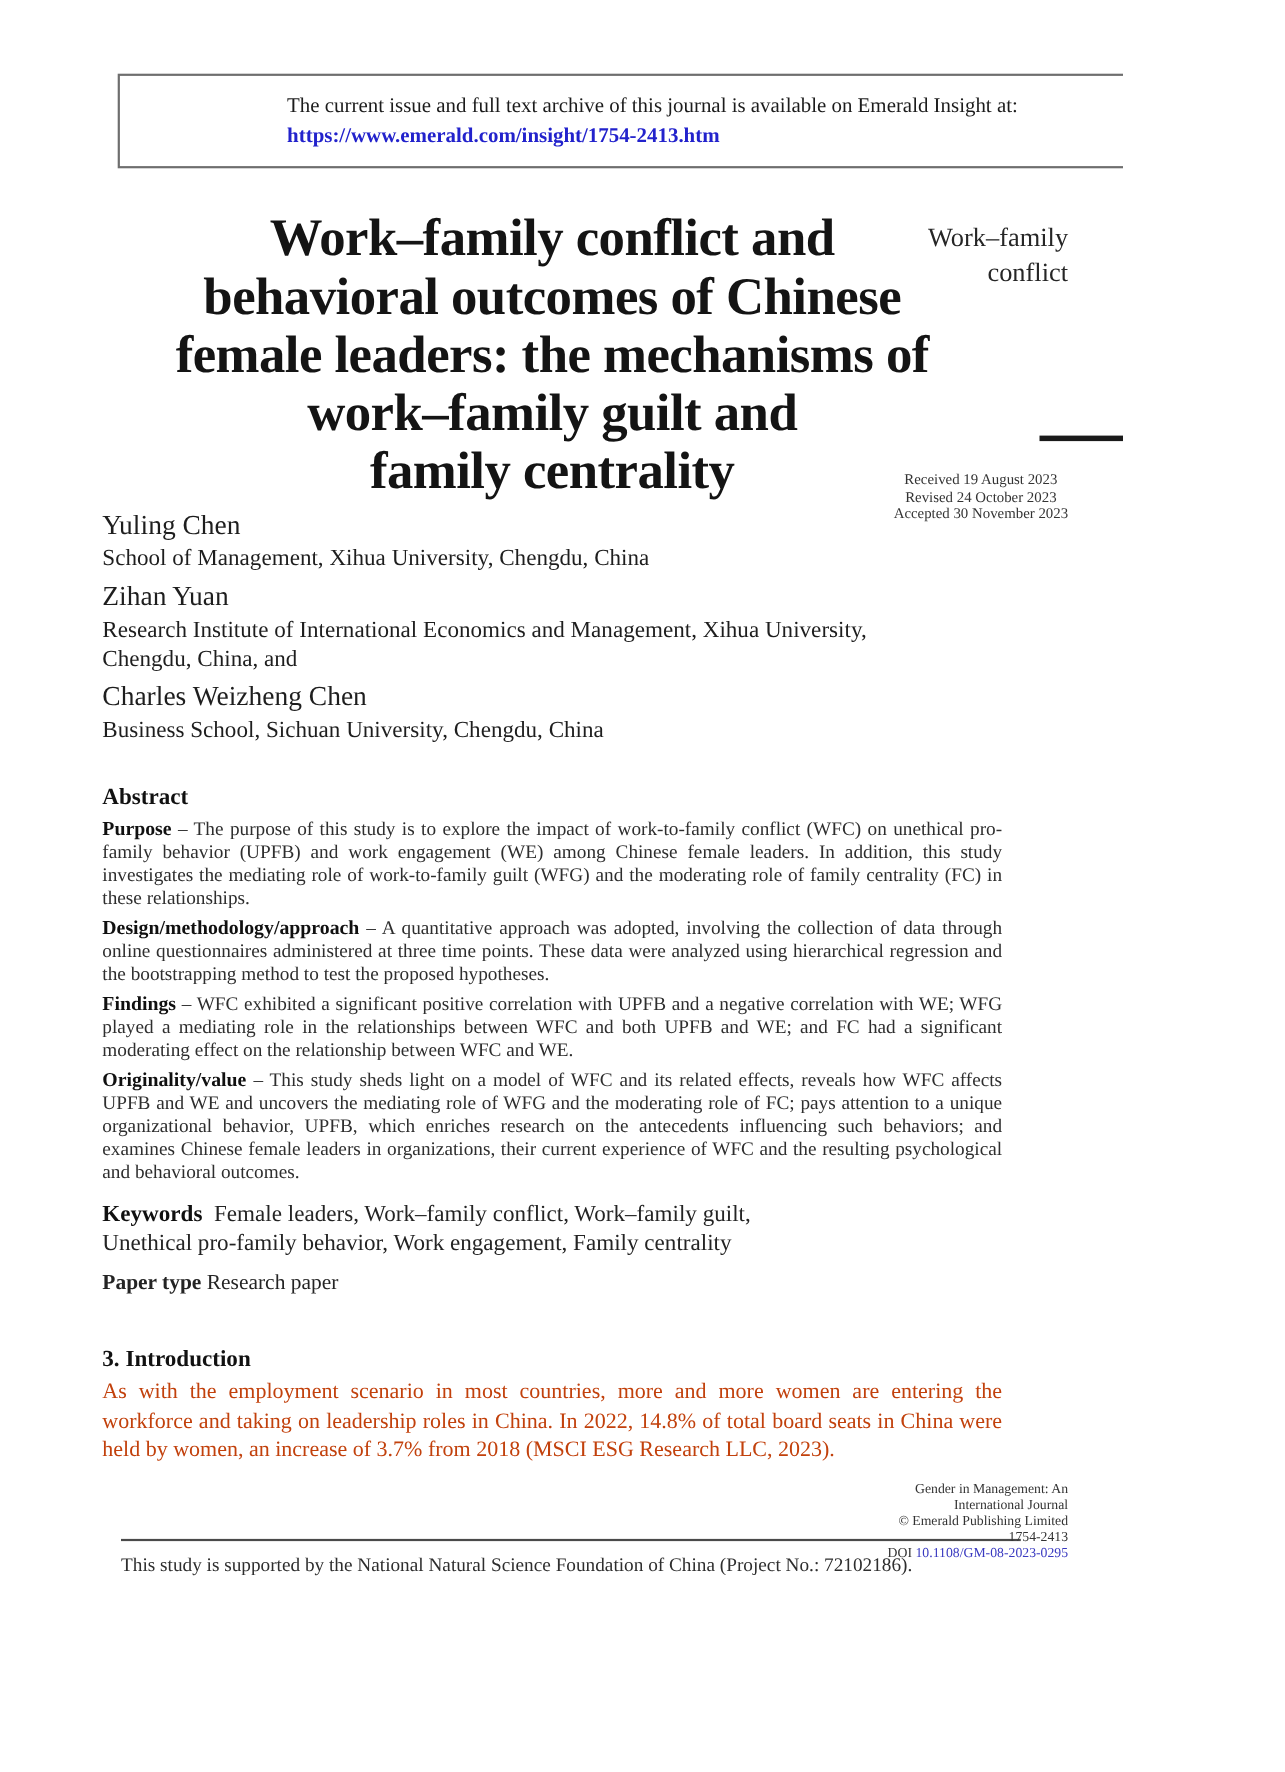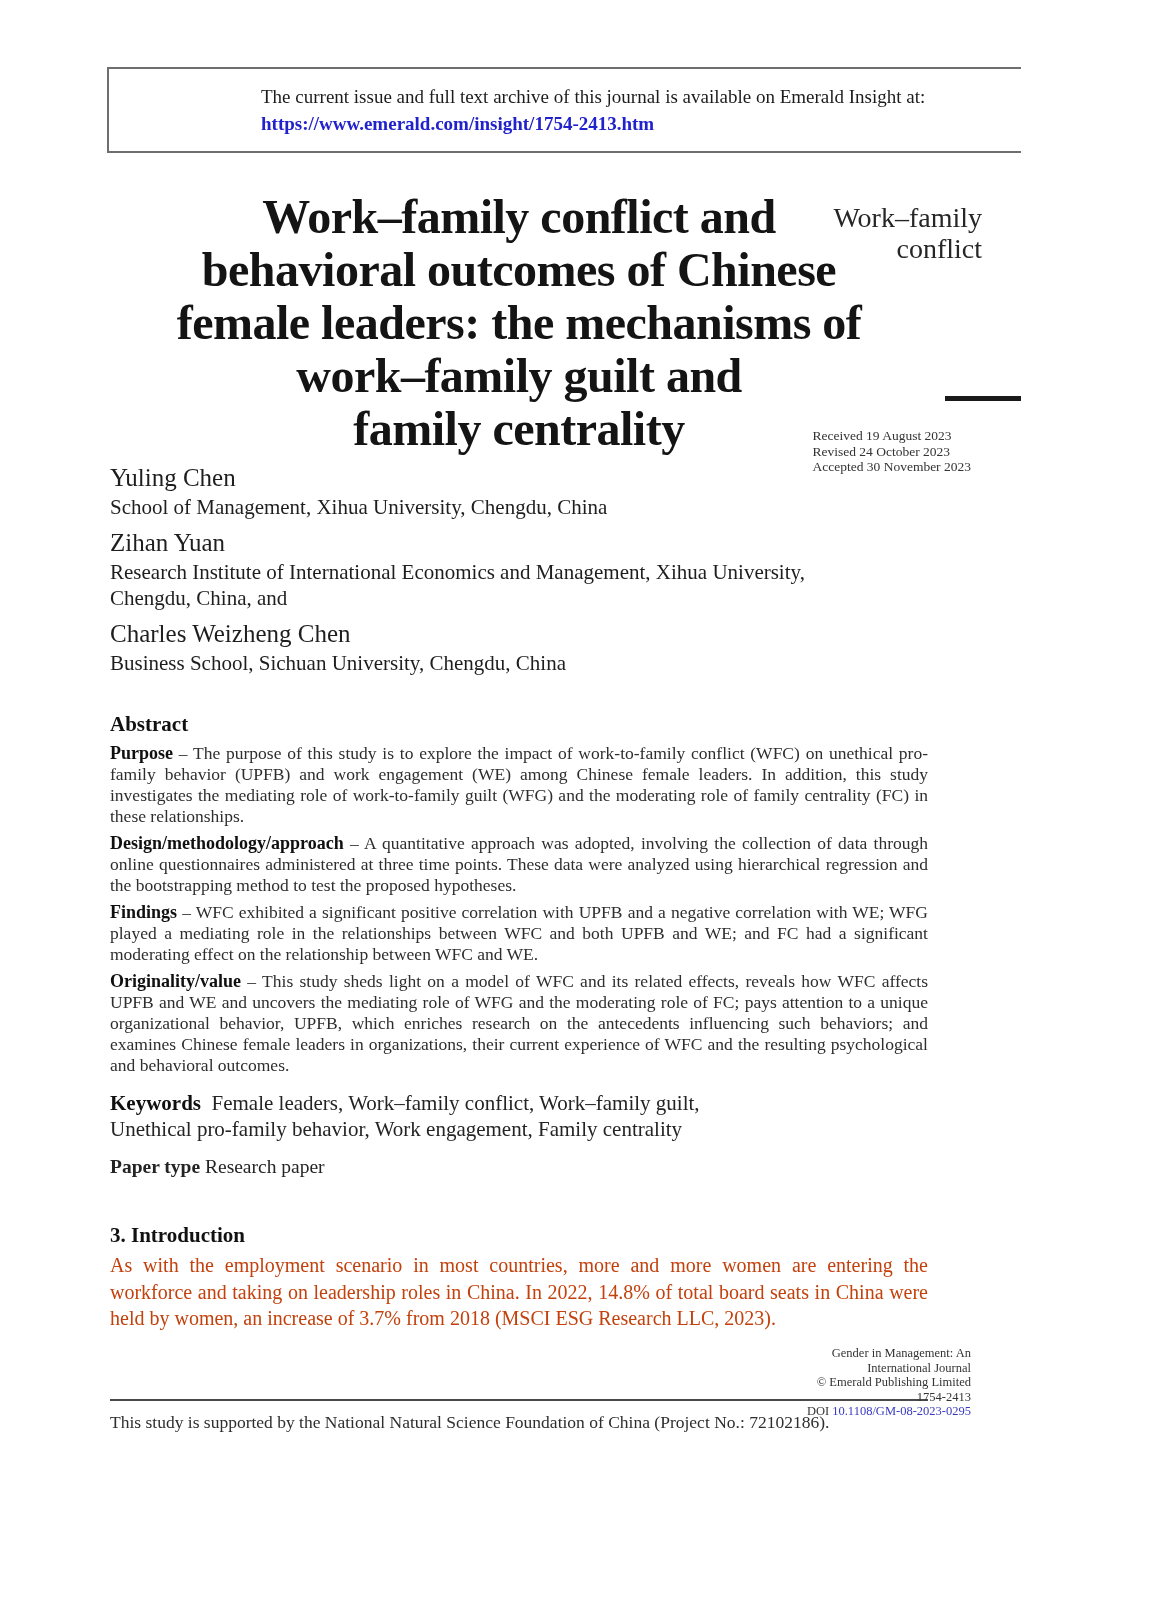--- a/index.html
+++ b/index.html
@@ -14,21 +14,21 @@
   }
   .pre{white-space:pre-line;}
   
   .avail-box{
     position:absolute;left:107px;top:67px;width:1011px;height:86px;
     border:2px solid #6e6e6e;box-sizing:border-box;background:#fff;
   }
   .avail-inner{margin:15px 20px 0 152px;font-size:19px;line-height:25px;color:#1c1c1c;}
   .avail-url{font-weight:bold;color:var(--color-link);text-decoration:none;display:inline-block;margin-top:2px;}
   
-  .main-col{position:absolute;left:110px;top:190px;width:818px;}
+  .main-col{position:absolute;left:93px;top:190px;width:818px;}
   .title{
     font-size:48px;line-height:53px;font-weight:bold;text-align:center;
     color:#141414;letter-spacing:-0.5px;margin:0;white-space:pre-line;
   }
   .authors{text-align:left;margin-top:0;}
   .author-name{font-size:25px;line-height:30px;margin-top:8px;color:#1e1e1e;}
   .author-aff{font-size:21px;line-height:26px;color:#1e1e1e;margin-top:1px;white-space:pre-line;}
   .abstract{margin-top:35px;}
   .abs-heading{font-size:21px;line-height:26px;font-weight:bold;color:#111;margin:0;}
   .abs-p{font-size:17.5px;line-height:21px;text-align:justify;color:#2e2e2e;margin:6px 0 0 0;}
@@ -37,25 +37,25 @@
   .kw strong{color:#101010;}
   .ptype{font-size:19.5px;line-height:26px;color:#242424;margin:12px 0 0 0;}
   .intro{margin-top:42px;}
   .intro-h{font-size:21px;line-height:27px;font-weight:bold;color:#111;margin:0;}
   .intro-p{font-size:20px;line-height:26.5px;text-align:justify;color:#c2410c;margin:3px 0 0 0;}
   
   .footnote-rule{position:absolute;left:110px;top:1399px;width:818px;height:2px;background:#4a4a4a;}
   .footnote{position:absolute;left:110px;top:1411px;width:828px;font-size:17.5px;line-height:22px;color:#2e2e2e;}
   
   .running-head{
-    position:absolute;top:202px;right:39px;width:260px;text-align:right;
-    font-size:28px;line-height:31px;color:#262626;white-space:pre-line;
+    position:absolute;top:202px;right:50px;width:260px;text-align:right;
+    font-size:24px;line-height:31px;color:#262626;white-space:pre-line;
   }
   .side-rule{position:absolute;top:396px;left:945px;width:173px;height:5px;background:var(--color-rule);}
-  .dates{position:absolute;top:428px;right:50px;text-align:left;font-size:13.5px;line-height:15.5px;color:#333;}
+  .dates{position:absolute;top:428px;right:50px;text-align:center;font-size:13.5px;line-height:15.5px;color:#333;}
   .logo-wrap{position:absolute;top:1205px;left:1022px;width:97px;height:109px;}
   .logo-wrap svg{display:block;width:100%;height:100%;}
   .journal{position:absolute;top:1346px;right:50px;text-align:right;font-size:12.5px;line-height:14.5px;color:#333;}
   .doi-value{color:var(--color-doi_link);}
 </style>
 </head>
 <body>
 
 <div class="page">
 

